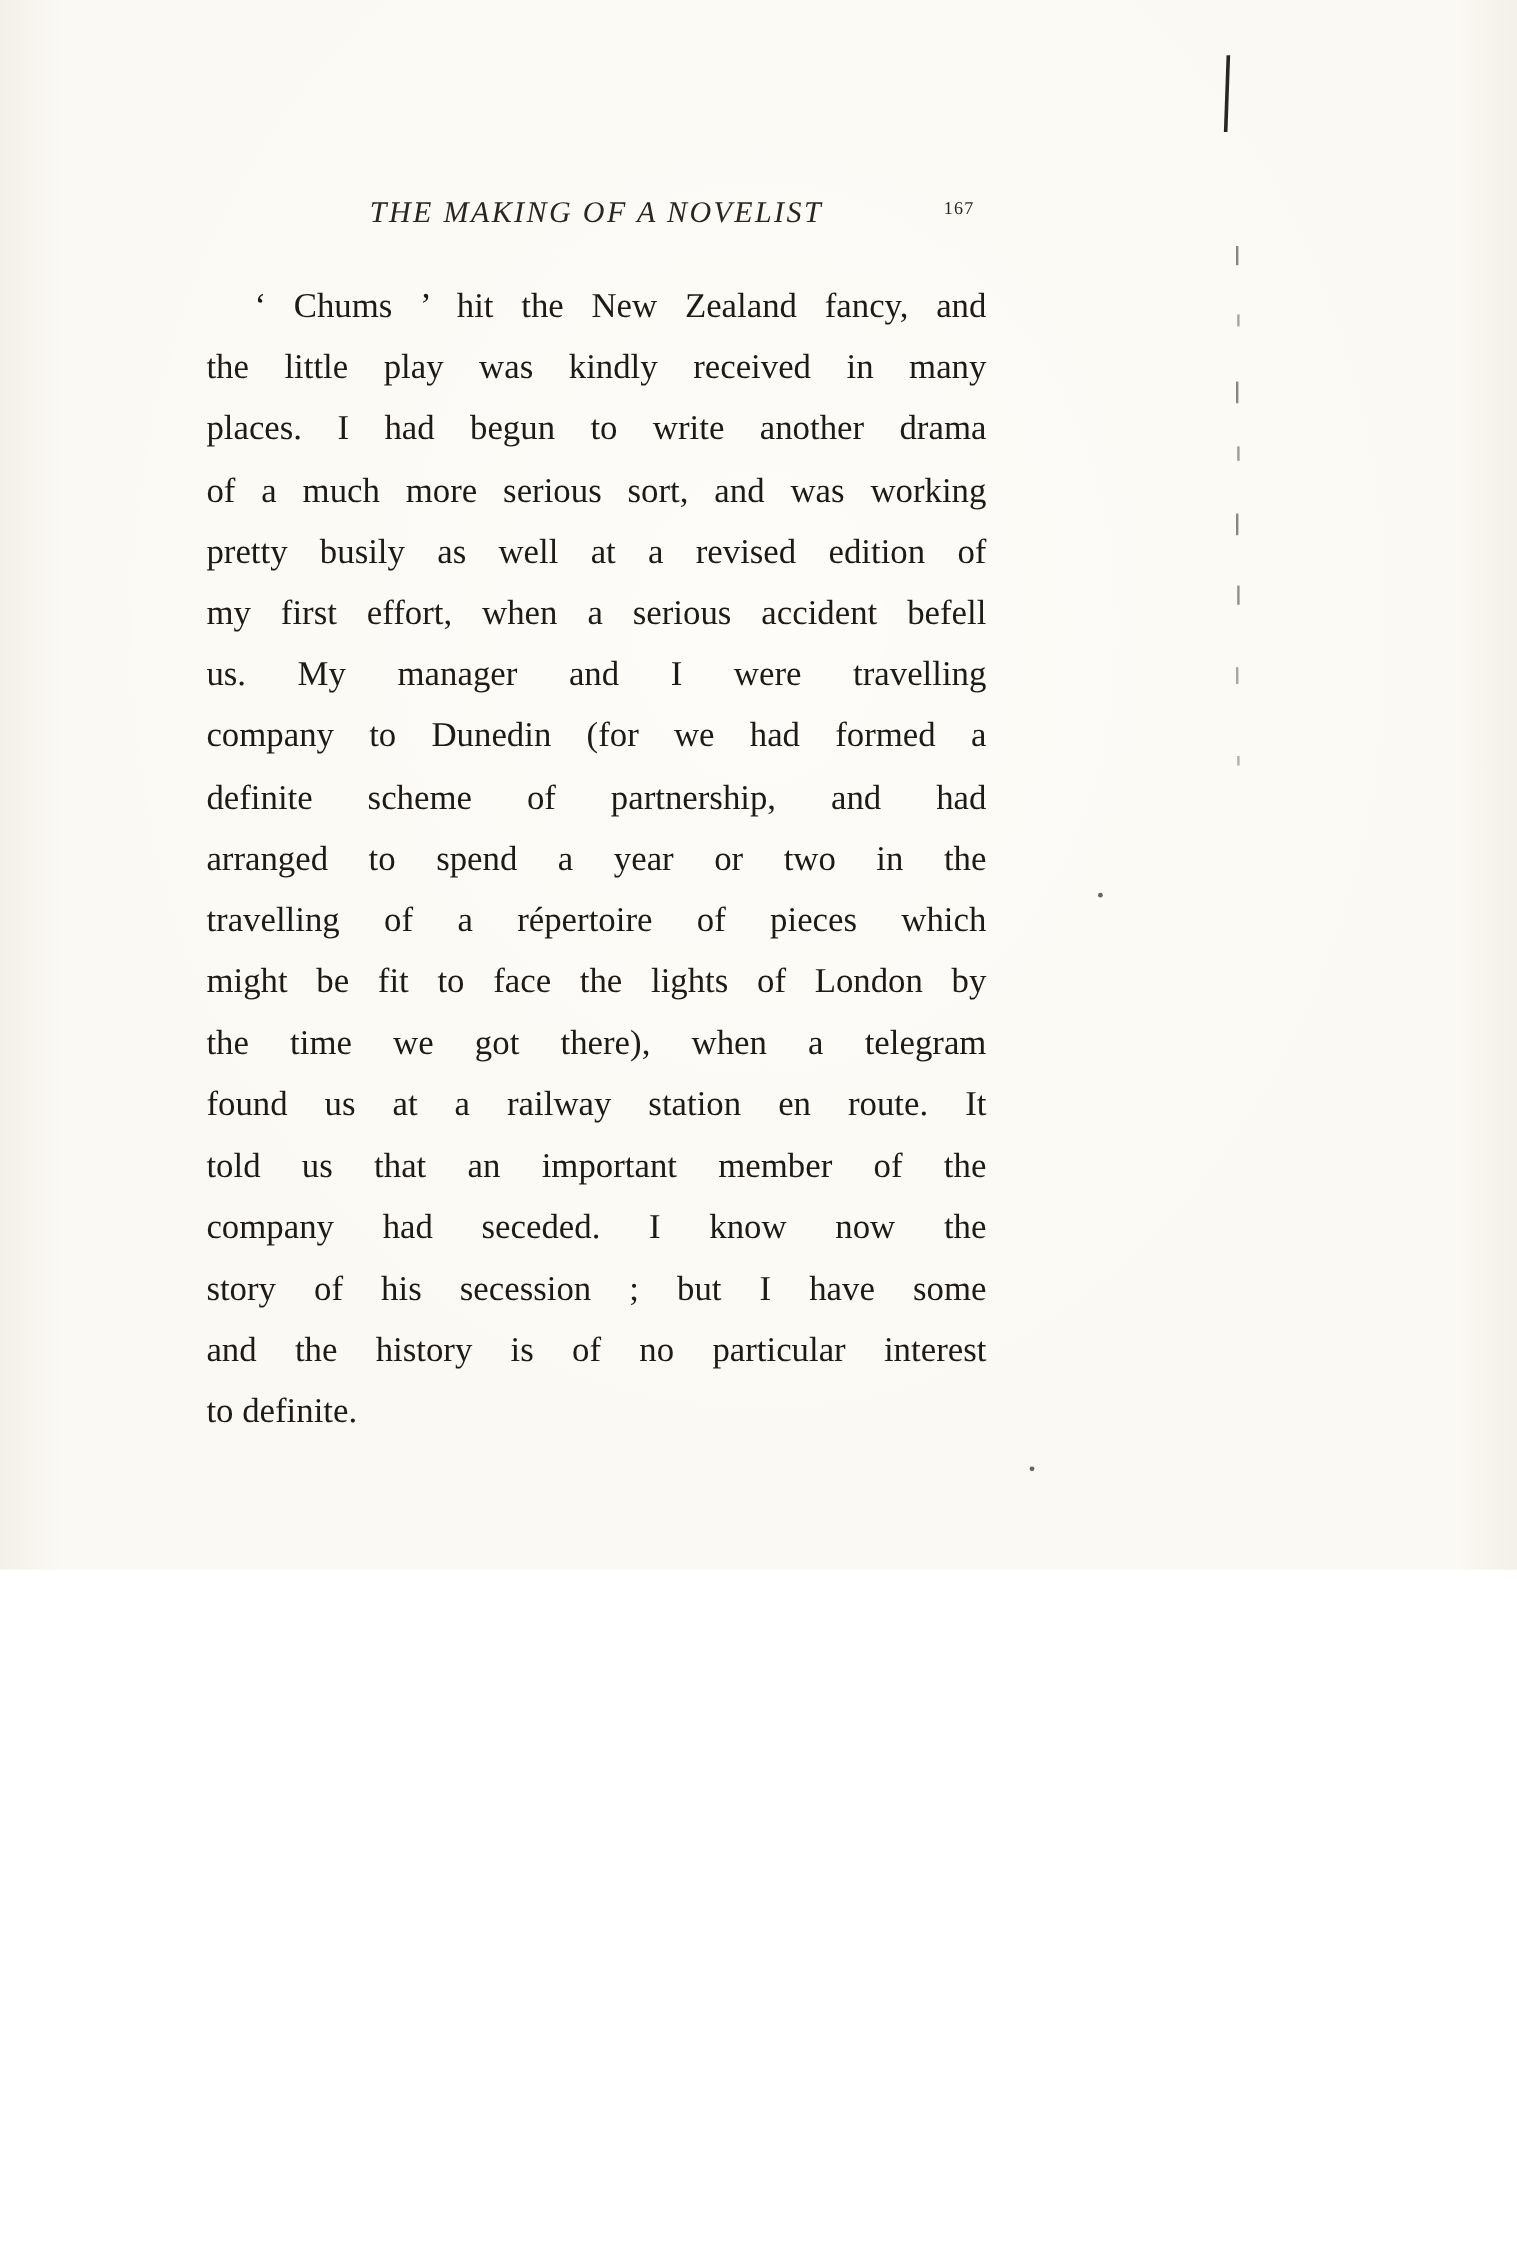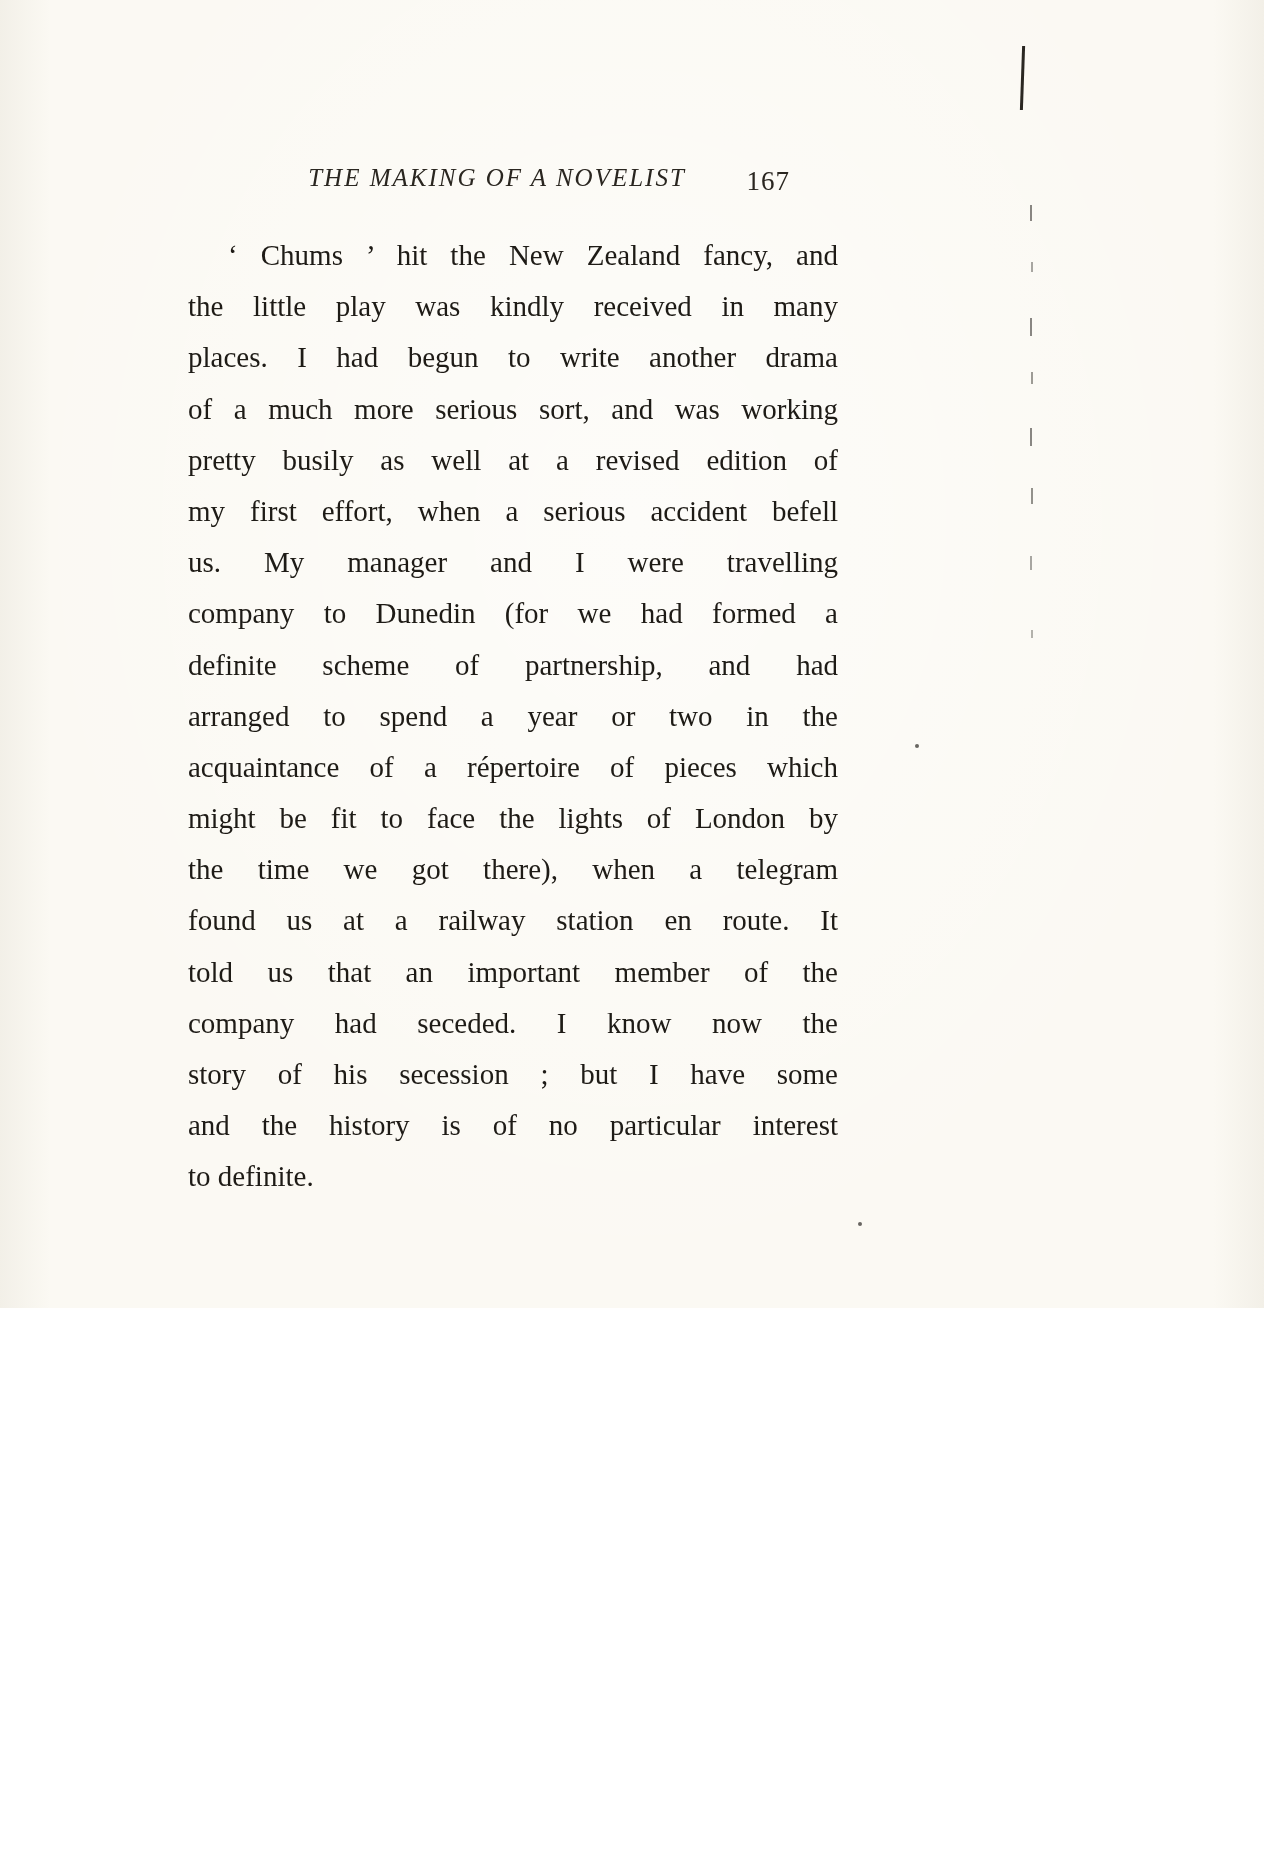--- a/index.html
+++ b/index.html
@@ -35,29 +35,29 @@
     text-align: center;
     font-style: italic;
     font-size: 25px;
     letter-spacing: 2px;
     color: #2a2620;
     white-space: nowrap;
   }
   .header-page-number {
     position: absolute;
     top: 2px;
-    right: 32px;
-    font-size: 27px;
+    right: 10px;
+    font-size: 15px;
     letter-spacing: 1px;
     color: #2a2620;
   }
   .body-text {
     position: absolute;
     top: 230px;
-    left: 188px;
+    left: 172px;
     width: 650px;
     font-size: 29px;
     color: #1e1b16;
   }
   .line {
     height: 51.2px;
     line-height: 51.2px;
     text-align: justify;
     text-align-last: justify;
     white-space: normal;
@@ -102,21 +102,21 @@
       <div class="line first"><span>‘ Chums ’ hit the New Zealand fancy, and</span></div>
       <div class="line"><span>the little play was kindly received in many</span></div>
       <div class="line"><span>places. I had begun to write another drama</span></div>
       <div class="line"><span>of a much more serious sort, and was working</span></div>
       <div class="line"><span>pretty busily as well at a revised edition of</span></div>
       <div class="line"><span>my first effort, when a serious accident befell</span></div>
       <div class="line"><span>us. My manager and I were travelling</span></div>
       <div class="line"><span>company to Dunedin (for we had formed a</span></div>
       <div class="line"><span>definite scheme of partnership, and had</span></div>
       <div class="line"><span>arranged to spend a year or two in the</span></div>
-      <div class="line"><span>acquaintance of a </span><span class="it">répertoire</span><span> of pieces which</span></div>
+      <div class="line"><span>travelling of a </span><span class="it">répertoire</span><span> of pieces which</span></div>
       <div class="line"><span>might be fit to face the lights of London by</span></div>
       <div class="line"><span>the time we got there), when a telegram</span></div>
       <div class="line"><span>found us at a railway station </span><span class="it">en route.</span><span> It</span></div>
       <div class="line"><span>told us that an important member of the</span></div>
       <div class="line"><span>company had seceded. I know now the</span></div>
       <div class="line"><span>story of his secession ; but I have some</span></div>
       <div class="line"><span>and the history is of no particular interest</span></div>
       <div class="line last"><span>to definite.</span></div>
     </div>
 

